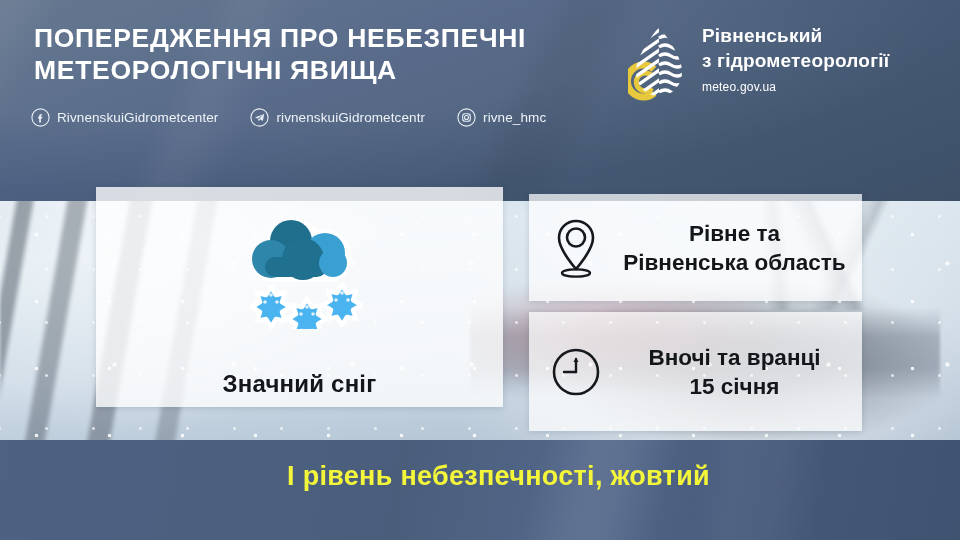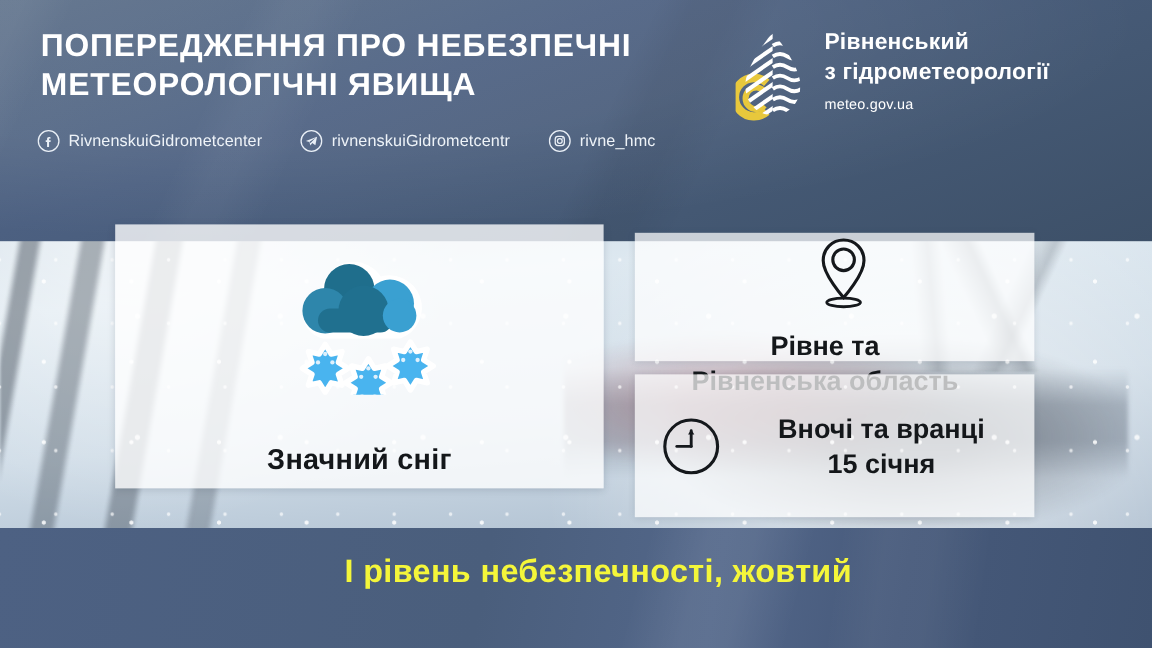--- a/index.html
+++ b/index.html
@@ -84,21 +84,21 @@
   .social { display:flex; align-items:center; gap:7px; margin-right:21px; }
   .social-ico {
     width:19px; height:19px; flex:0 0 19px;
     display:flex; align-items:center; justify-content:center;
   }
   .social-ico svg { display:block; }
   .social-label { color:#eef3f8; font-size:13.5px; letter-spacing:.1px; white-space:nowrap; }
 
   
   .logo-block {
-    position:absolute; left:613px; top:24px; display:flex; align-items:flex-start; gap:12px; z-index:3;
+    position:absolute; left:628px; top:24px; display:flex; align-items:flex-start; gap:12px; z-index:3;
   }
   .logo-mark { width:62px; height:78px; flex:0 0 62px; }
   .logo-text { color:#fff; }
   .logo-line { font-size:19px; font-weight:bold; line-height:24.5px; white-space:nowrap; letter-spacing:.2px; }
   .logo-url { font-size:12px; line-height:25px; margin-top:2px; letter-spacing:.2px; }
 
   
   .card-left {
     position:absolute; left:96px; top:187px; width:407px; height:220px;
     background:rgba(255,255,255,.78);
@@ -109,21 +109,21 @@
     position:absolute; left:0; right:0; top:140px; text-align:center;
     color:#14171a; font-size:24px; font-weight:bold; letter-spacing:.2px;margin-top:43px;
   }
 
   .card-right {
     position:absolute; left:529px; width:333px;
     background:rgba(255,255,255,.72);
     display:flex; align-items:center; gap:14px;
     box-shadow:0 1px 6px rgba(40,55,75,.16);
   }
-  .card-place { top:194px; height:107px;flex-direction:column; }
+  .card-place { top:194px; height:107px; }
   .card-time  { top:312px; height:119px; }
   .card-ico { width:66px; flex:0 0 66px; display:flex; align-items:center; justify-content:center; margin-left:14px; }
   .card-txt {
     flex:1 1 auto; text-align:center; padding-right:16px;
     color:#14171a; font-size:22.5px; font-weight:bold; line-height:29px; white-space:pre-line;
   }
 
   
   .footer {
     position:absolute; left:0; top:440px; width:960px; height:100px;

